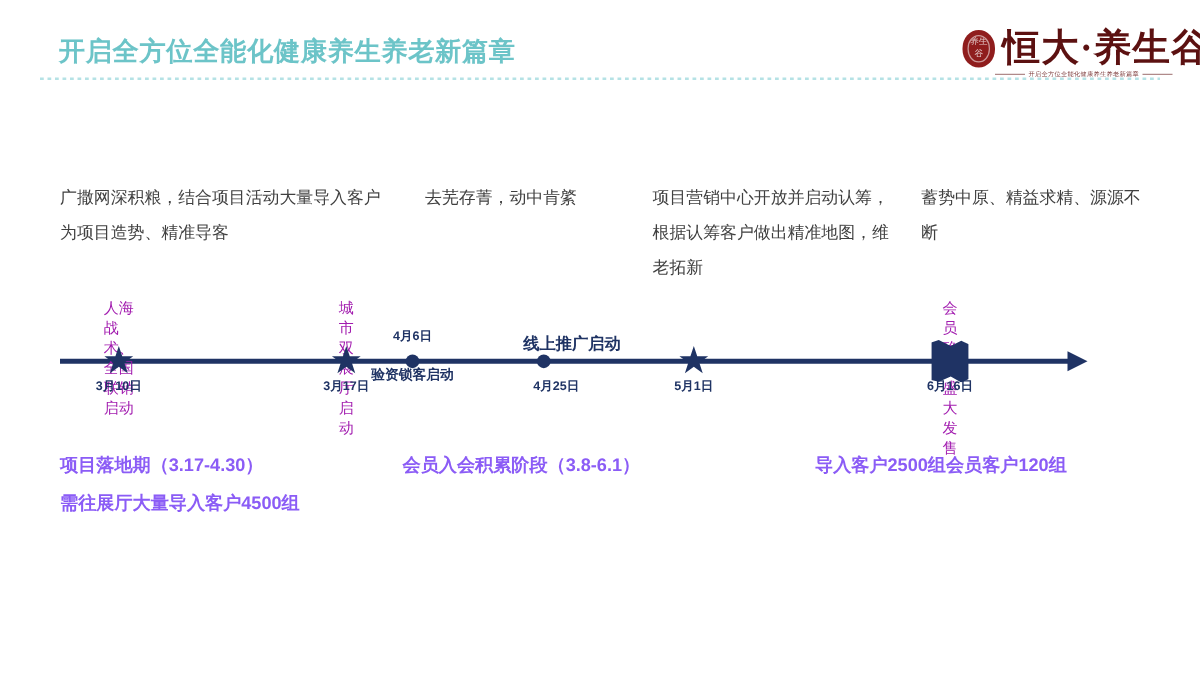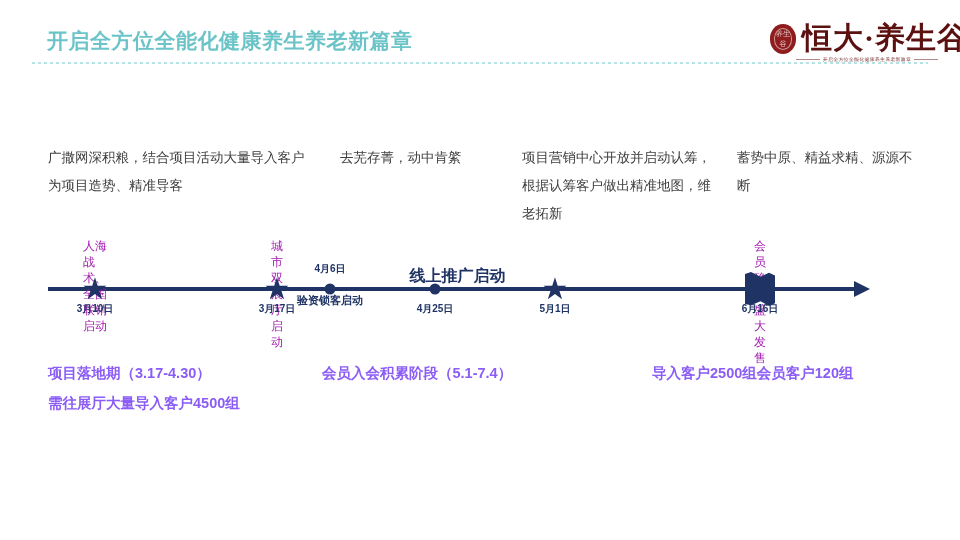--- a/index.html
+++ b/index.html
@@ -203,37 +203,37 @@
 
   #milestone-1 { left: 277px; }
   #milestone-1 .ms-label-above { top: 8px; }
   #milestone-1 .ms-date { top: 72px; }
 
   #milestone-2 { left: 330px; }
   #milestone-2 .ms-date { top: 32px; }
   #milestone-2 .ms-label-below { top: 63px; }
 
   #milestone-3 { left: 435px; }
-  #milestone-3 .ms-date { top: 72px; }
+  #milestone-3 .ms-date { top: 72px; margin-left: 10px; }
 
   #milestone-4 { left: 555px; }
   #milestone-4 .ms-date { top: 72px; }
 
   #milestone-5 { left: 760px; }
   #milestone-5 .ms-label-above { top: 8px; }
   #milestone-5 .ms-date { top: 72px; }
 
   .ms-label-small {
     position: absolute;
     left: 0;
     transform: translateX(-50%);
     white-space: nowrap;
     text-align: center;
     font-weight: bold;
-    font-size: 16px;
+    font-size: 13px;
     color: #1f3364;
     padding-left: 45px;
   }
 
   
   .goal-block {
     position: absolute;
     color: #8b5cf6;
     font-weight: bold;
     font-size: 14.5px;
@@ -319,17 +319,17 @@
       </div>
     <div class="ms-date">6月16日</div>
   </div>
 </div>
 
 <div class="goal-block" id="goal-block-0">
   <div>项目落地期（3.17-4.30）</div>
   <div>需往展厅大量导入客户4500组</div>
 </div>
 <div class="goal-block" id="goal-block-1">
-  <div>会员入会积累阶段（5.1-7.4）</div>
+  <div>会员入会积累阶段（3.8-6.1）</div>
 </div>
 <div class="goal-block" id="goal-block-2">
   <div>导入客户2500组会员客户120组</div>
 </div>
 
 </body></html>

